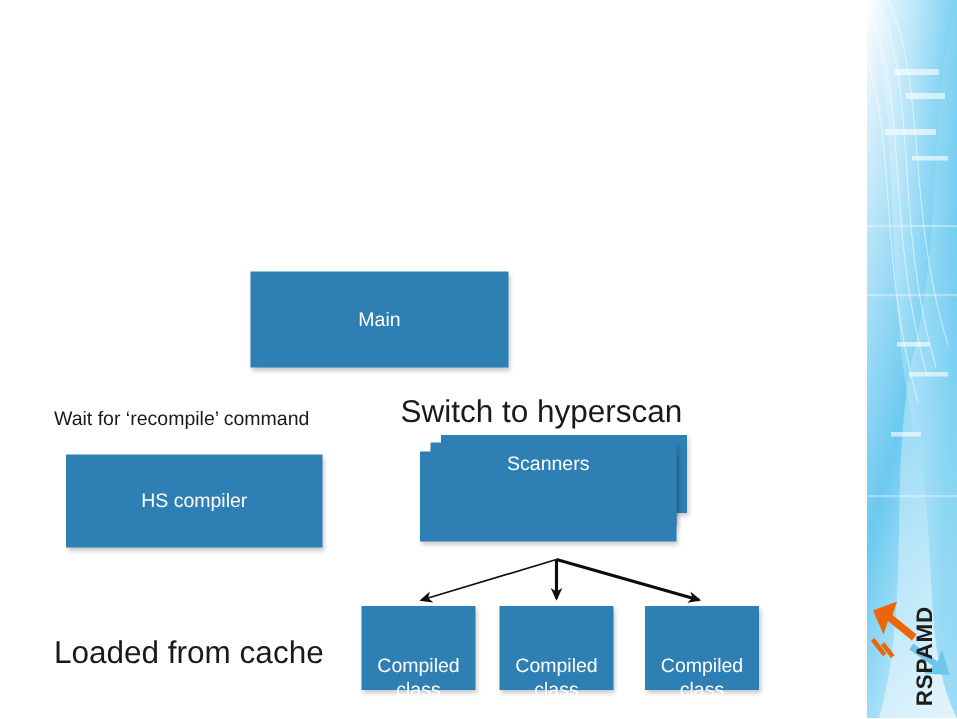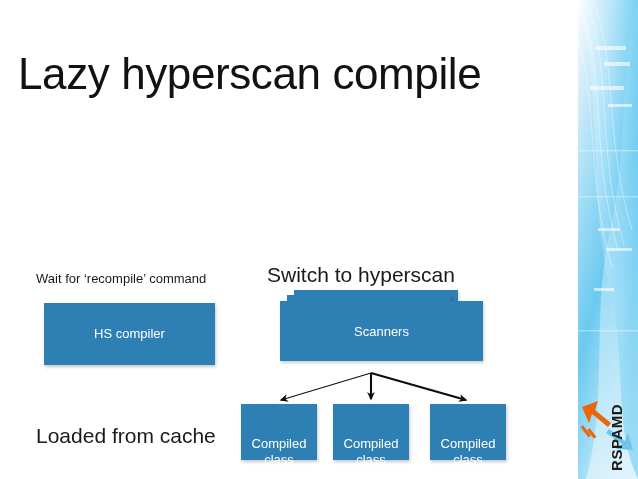--- a/index.html
+++ b/index.html
@@ -71,25 +71,25 @@
     height: 82px;
   }
   .stack-layer {
     position: absolute;
     background: #2e80b4;
     box-shadow: 1px 2px 3px rgba(0,0,0,0.2);
   }
   #stack-back-2 { left: 14px; top: 0px;  width: 164px; height: 52px; }
   #stack-back-1 { left: 7px;  top: 5px;  width: 164px; height: 55px; }
   #stack-front {
-    left: 0px; top: 11px; width: 203px; height: 60px;
+    left: 0px; top: 11px; width: 171px; height: 60px;
     color: #ffffff;
     font-size: 13px;
     display: flex;
-    align-items: center;
+    align-items: flex-start;
     justify-content: center;
   }
 
   
   #box-compiled-1 { left: 241px; top: 404px; width: 76px; height: 56px; }
   #box-compiled-2 { left: 333px; top: 404px; width: 76px; height: 56px; }
   #box-compiled-3 { left: 430px; top: 404px; width: 76px; height: 56px; }
   .compiled-label {
     font-size: 13px;
     line-height: 16px;
@@ -167,36 +167,38 @@
     transform: rotate(180deg);
     transform-origin: center;
     white-space: nowrap;
   }
 </style>
 </head>
 <body>
 
 <div id="slide">
 
-  <div id="slide-title">Lazy hyperscan compile</div>
 
   <svg id="arrow-layer" viewBox="0 0 638 479" xmlns="http://www.w3.org/2000/svg">
     <defs>
       <marker id="ah" markerWidth="9" markerHeight="9" refX="7" refY="4.5" orient="auto" markerUnits="userSpaceOnUse">
         <path d="M0,0.6 L8.5,4.5 L0,8.4 L2.4,4.5 Z" fill="#0d0d0d"></path>
       </marker>
     </defs>
 
     <path d="M371,373 L281,400" stroke="#0d0d0d" stroke-width="1.1" fill="none" marker-end="url(#ah)"></path>
 
     <path d="M371,373 L371,399" stroke="#0d0d0d" stroke-width="2.1" fill="none" marker-end="url(#ah)"></path>
 
     <path d="M371,373 L466,400" stroke="#0d0d0d" stroke-width="2.1" fill="none" marker-end="url(#ah)"></path>
   </svg>
 
+  <div class="box" id="box-main">
+    <span class="box-label">Main</span>
+  </div>
 
   <div class="annotation" id="label-wait">Wait for ‘recompile’ command</div>
 
   <div class="annotation" id="label-switch">Switch to hyperscan</div>
 
   <div class="box" id="box-hs-compiler">
     <span class="box-label">HS compiler</span>
   </div>
 
   <div id="scanners-stack">

